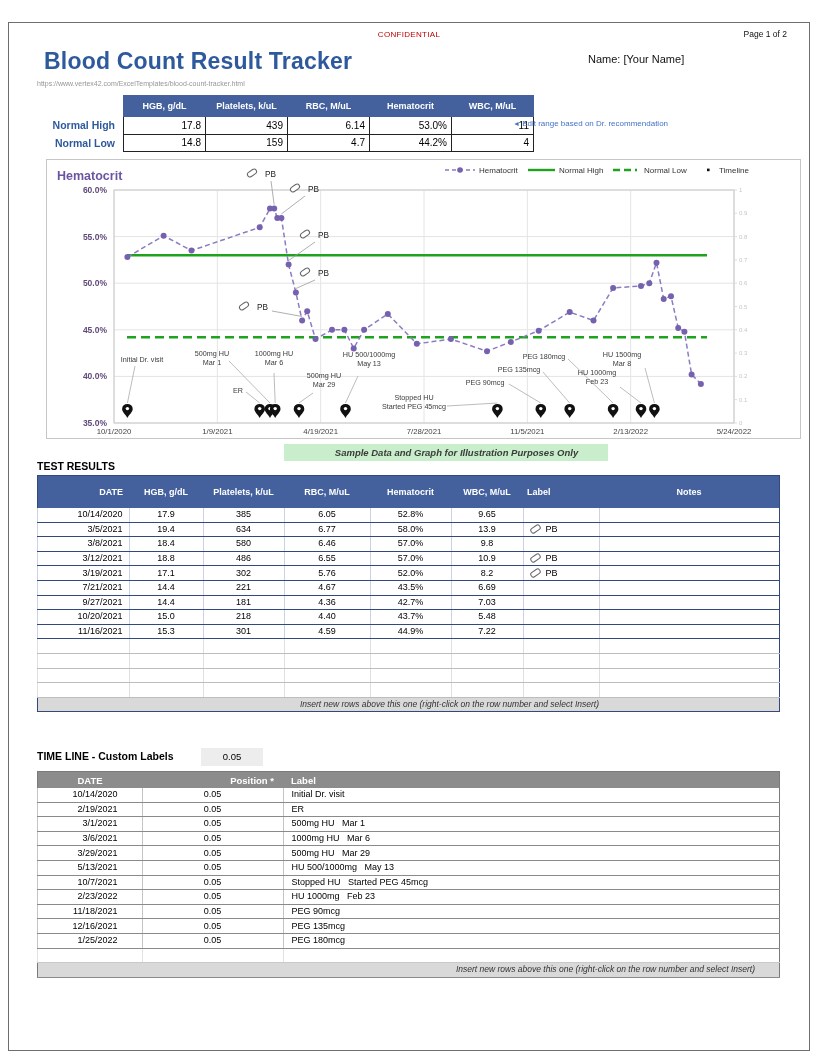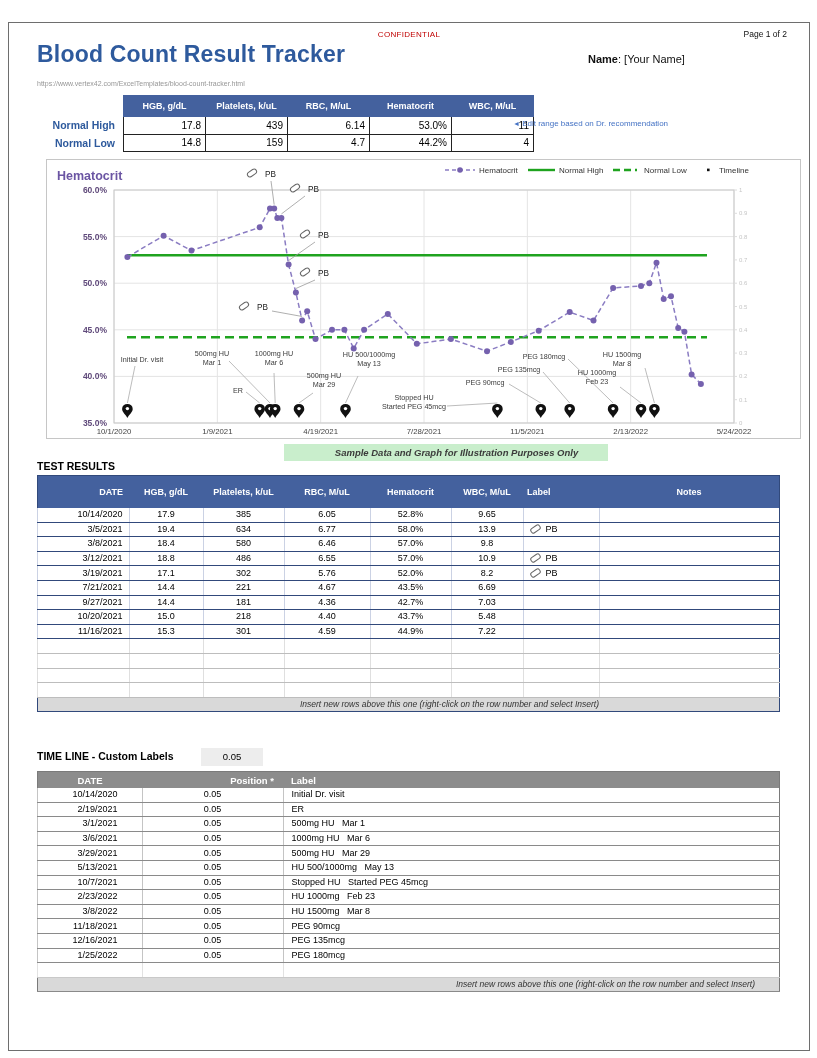--- a/index.html
+++ b/index.html
@@ -1,23 +1,23 @@
 <!DOCTYPE html>
 <html><head>
 <meta charset="utf-8">
 <style>
   html,body{margin:0;padding:0;background:#fff;}
   body{width:817px;height:1058px;position:relative;font-family:"Liberation Sans","DejaVu Sans",sans-serif;color:#000;}
   .page{position:absolute;left:8px;top:22px;width:800px;height:1027px;border:1px solid #6e6e6e;background:#fff;}
   .confidential{position:absolute;left:0;right:0;top:7px;text-align:center;font-size:8px;color:#C00000;letter-spacing:.3px;}
   .pagenum{position:absolute;right:22px;top:6px;font-size:8.5px;color:#111;}
-  .title{position:absolute;left:28px;top:18px;margin:0;font-size:23px;font-weight:bold;color:#2E5A9D;letter-spacing:.2px;}
+  .title{position:absolute;left:28px;top:18px;margin:7px;font-size:23px;font-weight:bold;color:#2E5A9D;letter-spacing:.2px;}
   .url{position:absolute;left:28px;top:57px;font-size:7px;color:#979797;}
   .namebox{position:absolute;left:579px;top:30px;font-size:11px;color:#111;}
-  .namebox .nlbl{font-weight:bold;}
+  .namebox .nlbl{font-weight:normal;}
   .namebox .nsep{white-space:pre;}
   
   .nr{position:absolute;left:28px;top:72px;border-collapse:collapse;table-layout:fixed;}
   .nr th,.nr td{padding:0;}
   .nr th.hdr{width:77px;height:20px;background:#44619E;color:#fff;font-size:9px;font-weight:bold;text-align:center;border:1px solid #44619E;}
   .nr th.corner{width:86px;background:none;border:none;}
   .nr th.rowlbl{background:none;border:none;color:#2E5A9D;font-weight:bold;font-size:10.5px;text-align:right;padding-right:8px;}
   .nr td{width:77px;height:16.5px;border:1px solid #222;font-size:10px;text-align:right;padding-right:4px;background:#fff;}
   .editnote{position:absolute;left:504px;top:96px;font-size:8px;color:#4472C4;}
   .editnote .tri{font-size:7px;}
@@ -504,25 +504,20 @@
           <td>10/7/2021</td>
           <td>0.05</td>
           <td>Stopped HU   Started PEG 45mcg</td>
         </tr>
         <tr>
           <td>2/23/2022</td>
           <td>0.05</td>
           <td>HU 1000mg   Feb 23</td>
         </tr>
         <tr>
-          <td>3/8/2022</td>
-          <td>0.05</td>
-          <td>HU 1500mg   Mar 8</td>
-        </tr>
-        <tr>
           <td>11/18/2021</td>
           <td>0.05</td>
           <td>PEG 90mcg</td>
         </tr>
         <tr>
           <td>12/16/2021</td>
           <td>0.05</td>
           <td>PEG 135mcg</td>
         </tr>
         <tr>

